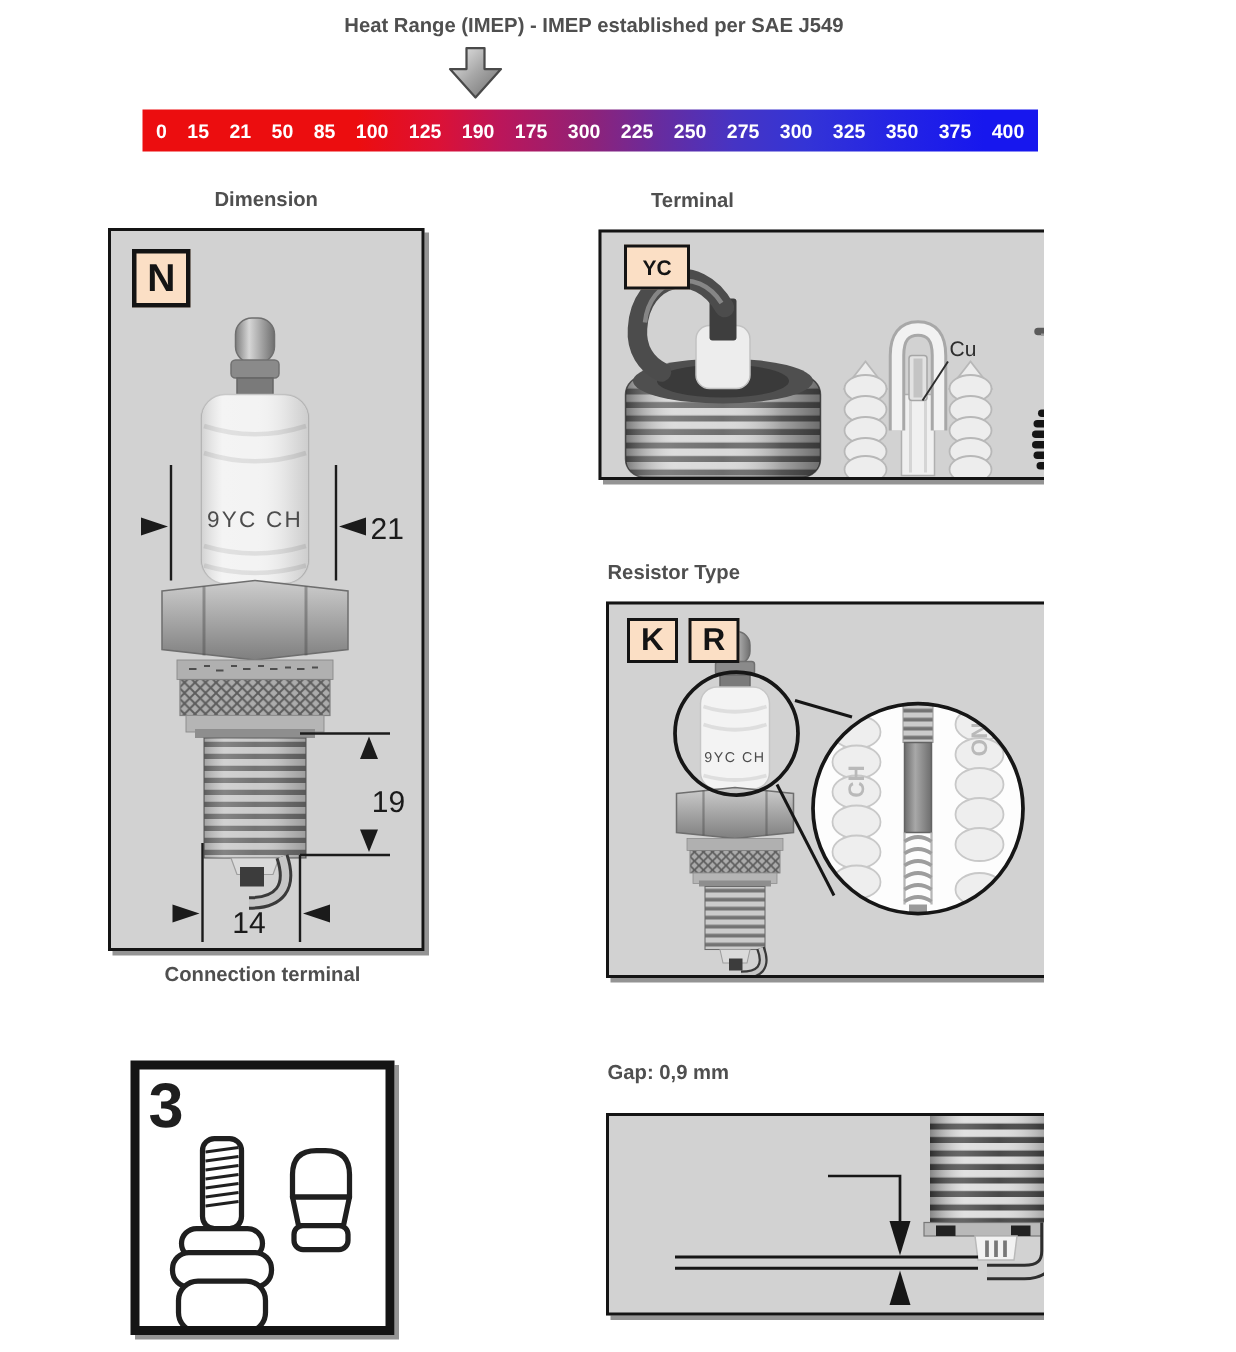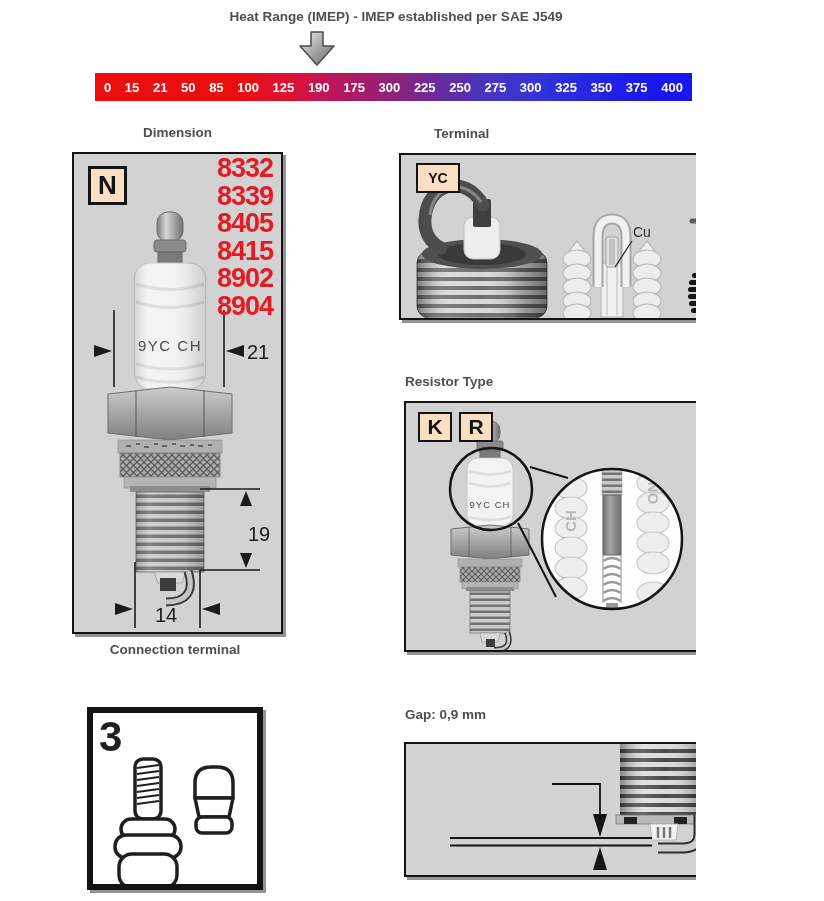--- a/index.html
+++ b/index.html
@@ -161,28 +161,20 @@
       <text x="185" y="387" font-size="20" text-anchor="middle" fill="#1b1b1b">19</text>
       <g stroke="#1b1b1b" stroke-width="1.6">
         <line x1="61" y1="408" x2="61" y2="474"></line>
         <line x1="126" y1="416" x2="126" y2="474"></line>
         <polygon points="41,449 59,455 41,461" stroke="none" fill="#1b1b1b"></polygon>
         <polygon points="146,449 128,455 146,461" stroke="none" fill="#1b1b1b"></polygon>
       </g>
       <text x="92" y="468" font-size="20" text-anchor="middle" fill="#1b1b1b">14</text>
     </svg>
     <div class="badge n">N</div>
-    <div class="part-numbers">
-      <div>8332</div>
-      <div>8339</div>
-      <div>8405</div>
-      <div>8415</div>
-      <div>8902</div>
-      <div>8904</div>
-    </div>
   </div>
 
   <div class="panel" style="left:399px;top:153px;width:395px;height:167px;">
     <svg width="391" height="163" viewBox="0 0 391 163">
       <defs>
         <pattern id="ribsT" width="10" height="9" patternUnits="userSpaceOnUse">
           <rect width="10" height="9" fill="#d9d9d9"></rect>
             <rect y="5" width="10" height="4" fill="#6e6e6e"></rect>
         </pattern>
         <linearGradient id="sideT" x1="0" y1="0" x2="1" y2="0">

